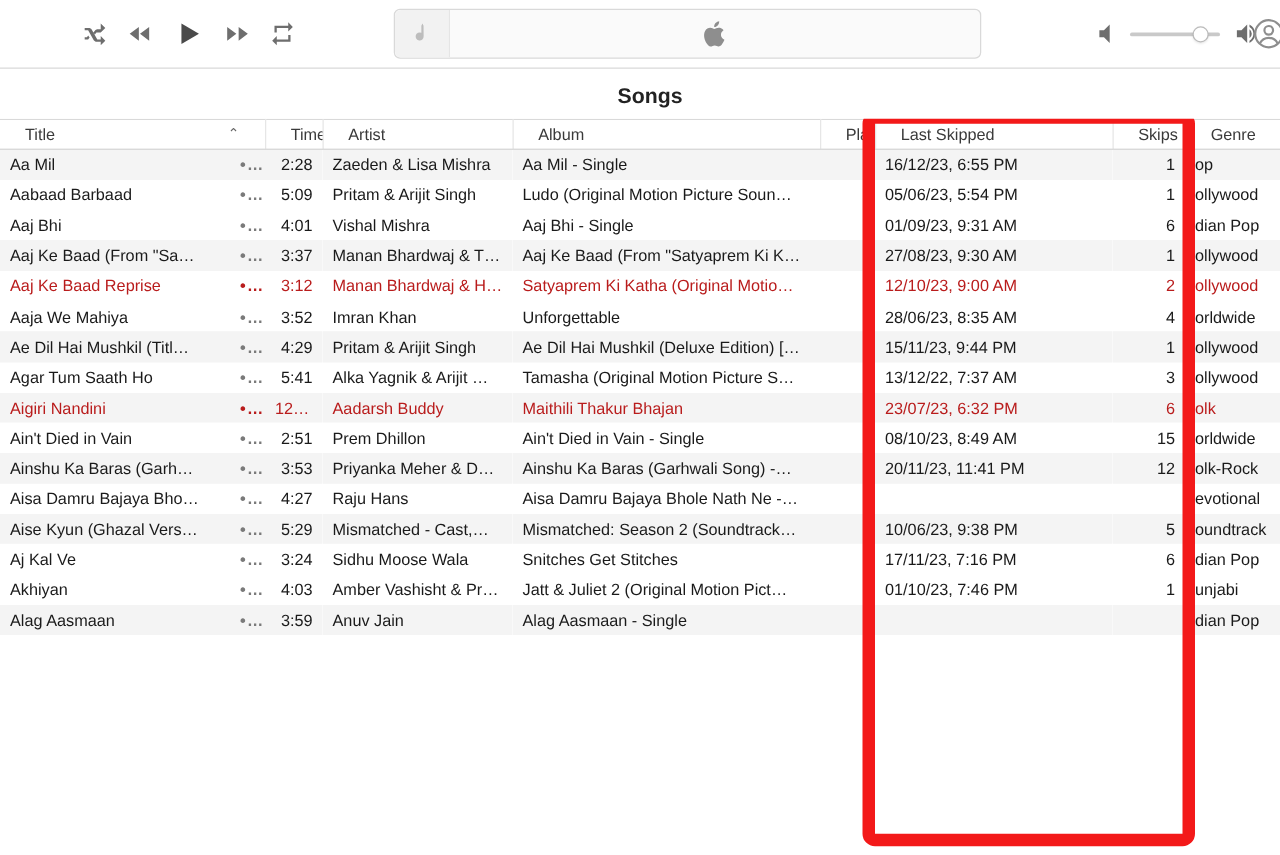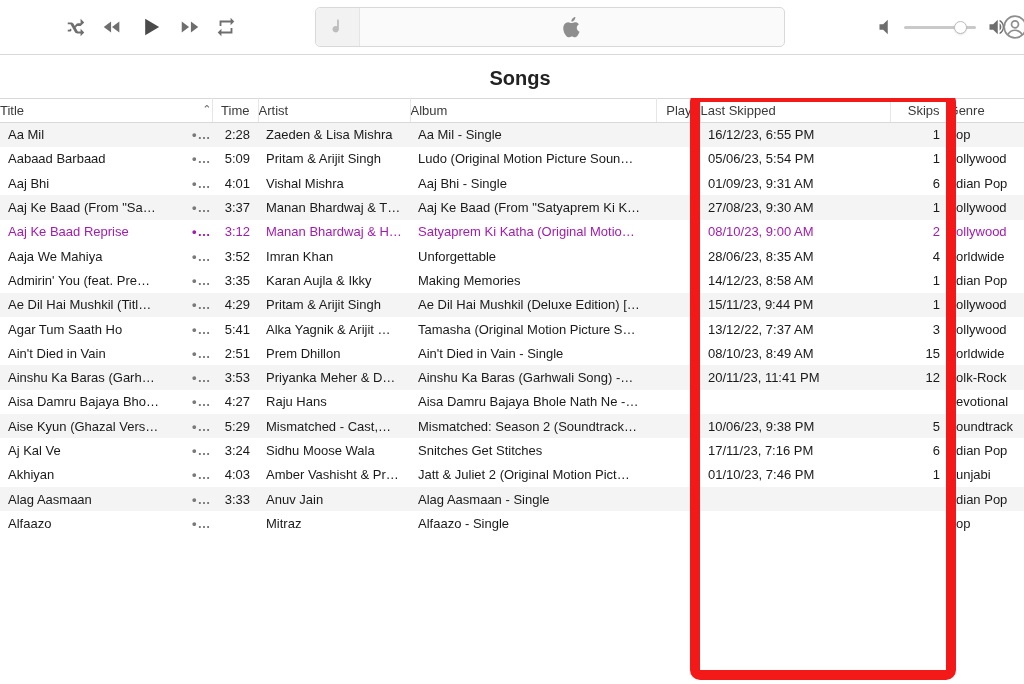--- a/index.html
+++ b/index.html
@@ -80,21 +80,21 @@
   .profile-icon {
     color: #8e8e8e;
     width: 26px; height:26px;
     position: absolute; right: -4px; top: 50%; transform: translateY(-50%);
     overflow: hidden;
   }
 
   .view-title {
     text-align: center;
     font-weight: 600;
-    font-size: 20px;
+    font-size: 17px;
     margin: 12px 0 8px 16px;
   }
 
   .table-wrap {
     position: relative;
     height: calc(684px - 55px - 42px);
     overflow: hidden;
   }
 
   table {
@@ -103,21 +103,21 @@
     width: 1024px;
   }
   thead th {
     text-align: left;
     font-weight: 400;
     font-size: 13px;
     color: #3a3a3a;
     border-top: 1px solid #d9d9d9;
     border-bottom: 1px solid #d9d9d9;
     border-right: 1px solid #e6e6e6;
-    padding: 4px 0;
+    padding: 4px 20px;
     height: 23px;
     background: #fff;
     white-space: nowrap;
     overflow: hidden;
     text-overflow: clip;
   }
   thead th.num, tbody td.num { text-align: right; padding-right: 8px; }
   thead th .sort-arrow { float: right; color: #666; font-size: 11px; }
 
   tbody td {
@@ -125,21 +125,21 @@
     height: 24.3px;
     font-size: 13px;
     color: #1a1a1a;
     white-space: nowrap;
     overflow: hidden;
     text-overflow: ellipsis;
     border-bottom: 0;
   }
   tbody tr.alt td { background: #f4f4f4; }
 
-  tbody tr.greyed td { color: #a21caf; }
+  tbody tr.greyed td { color: #b91c1c; }
 
   .ellip-btn {
     color: #7a7a7a;
     letter-spacing: 1px;
     font-weight: 700;
     text-align: right;
     padding-right: 6px;
   }
 
   
@@ -308,46 +308,35 @@
           <td class="num">1</td>
           <td>ollywood</td>
         </tr>
         <tr class="greyed">
           <td>Aaj Ke Baad Reprise</td>
           <td class="ellip-btn">•••</td>
           <td class="num">3:12</td>
           <td>Manan Bhardwaj &amp; H…</td>
           <td>Satyaprem Ki Katha (Original Motio…</td>
           <td class="num"></td>
-          <td>08/10/23, 9:00 AM</td>
+          <td>12/10/23, 9:00 AM</td>
           <td class="num">2</td>
           <td>ollywood</td>
         </tr>
         <tr>
           <td>Aaja We Mahiya</td>
           <td class="ellip-btn">•••</td>
           <td class="num">3:52</td>
           <td>Imran Khan</td>
           <td>Unforgettable</td>
           <td class="num"></td>
           <td>28/06/23, 8:35 AM</td>
           <td class="num">4</td>
           <td>orldwide</td>
         </tr>
-        <tr>
-          <td>Admirin' You (feat. Pre…</td>
-          <td class="ellip-btn">•••</td>
-          <td class="num">3:35</td>
-          <td>Karan Aujla &amp; Ikky</td>
-          <td>Making Memories</td>
-          <td class="num"></td>
-          <td>14/12/23, 8:58 AM</td>
-          <td class="num">1</td>
-          <td>dian Pop</td>
-        </tr>
         <tr class="alt">
           <td>Ae Dil Hai Mushkil (Titl…</td>
           <td class="ellip-btn">•••</td>
           <td class="num">4:29</td>
           <td>Pritam &amp; Arijit Singh</td>
           <td>Ae Dil Hai Mushkil (Deluxe Edition) […</td>
           <td class="num"></td>
           <td>15/11/23, 9:44 PM</td>
           <td class="num">1</td>
           <td>ollywood</td>
@@ -356,20 +345,31 @@
           <td>Agar Tum Saath Ho</td>
           <td class="ellip-btn">•••</td>
           <td class="num">5:41</td>
           <td>Alka Yagnik &amp; Arijit …</td>
           <td>Tamasha (Original Motion Picture S…</td>
           <td class="num"></td>
           <td>13/12/22, 7:37 AM</td>
           <td class="num">3</td>
           <td>ollywood</td>
         </tr>
+        <tr class="alt greyed">
+          <td>Aigiri Nandini</td>
+          <td class="ellip-btn">•••</td>
+          <td class="num">12:…</td>
+          <td>Aadarsh Buddy</td>
+          <td>Maithili Thakur Bhajan</td>
+          <td class="num"></td>
+          <td>23/07/23, 6:32 PM</td>
+          <td class="num">6</td>
+          <td>olk</td>
+        </tr>
         <tr>
           <td>Ain't Died in Vain</td>
           <td class="ellip-btn">•••</td>
           <td class="num">2:51</td>
           <td>Prem Dhillon</td>
           <td>Ain't Died in Vain - Single</td>
           <td class="num"></td>
           <td>08/10/23, 8:49 AM</td>
           <td class="num">15</td>
           <td>orldwide</td>
@@ -425,35 +425,24 @@
           <td>Amber Vashisht &amp; Pr…</td>
           <td>Jatt &amp; Juliet 2 (Original Motion Pict…</td>
           <td class="num"></td>
           <td>01/10/23, 7:46 PM</td>
           <td class="num">1</td>
           <td>unjabi</td>
         </tr>
         <tr class="alt">
           <td>Alag Aasmaan</td>
           <td class="ellip-btn">•••</td>
-          <td class="num">3:33</td>
+          <td class="num">3:59</td>
           <td>Anuv Jain</td>
           <td>Alag Aasmaan - Single</td>
           <td class="num"></td>
           <td></td>
           <td class="num"></td>
           <td>dian Pop</td>
-        </tr>
-        <tr>
-          <td>Alfaazo</td>
-          <td class="ellip-btn">•••</td>
-          <td class="num"></td>
-          <td>Mitraz</td>
-          <td>Alfaazo - Single</td>
-          <td class="num"></td>
-          <td></td>
-          <td class="num"></td>
-          <td>op</td>
         </tr>
       </tbody>
 </table>
 <div class="highlight-box"></div>
 </div>
 
 </body></html>

